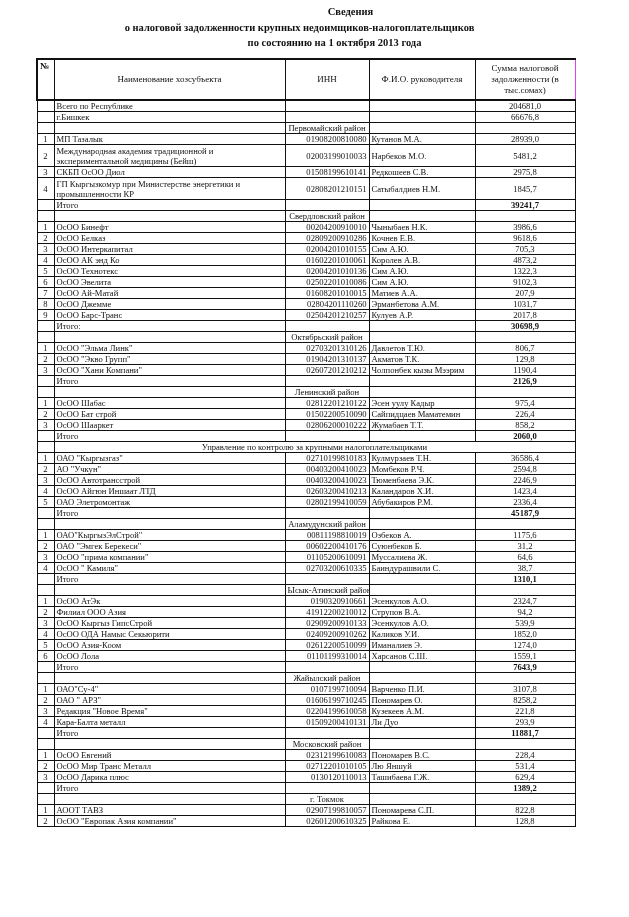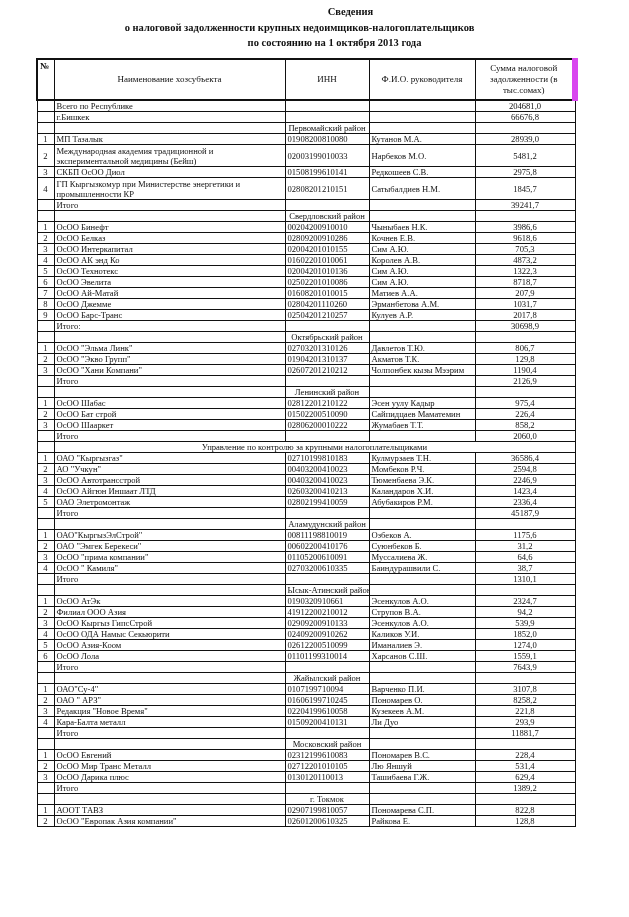--- a/index.html
+++ b/index.html
@@ -11,28 +11,28 @@
   .t3 { top:37px; left:20px; }
   table { position:absolute; left:36px; top:58px; border-collapse:collapse; table-layout:fixed; width:538px; }
   col.c-num { width:17px; }
   col.c-name { width:231px; }
   col.c-inn { width:84px; }
   col.c-fio { width:106px; }
   col.c-sum { width:100px; }
   td, th { border:1px solid #111; font-size:8.6px; line-height:10px; padding:0 2px; height:10px; overflow:hidden; white-space:nowrap; }
   thead th { font-weight:normal; text-align:center; height:38px; border-top:2px solid #111; border-bottom:2px solid #111; font-size:9px; line-height:11px; white-space:normal; }
   thead th:first-child { border-left:2px solid #111; text-align:left; vertical-align:top; padding-top:1px; font-weight:bold; }
-  thead th:last-child { border-right:6px solid #d946ef; }
+  thead th:last-child { border-right:1px solid #d946ef; }
   td.num { text-align:center; }
-  td.inn { text-align:left; }
+  td.inn { text-align:right; }
   td.sum { text-align:center; }
   td.bold, td.b { font-weight:normal; }
   tr.sec td.secname { text-align:center; font-weight:normal; }
   tr.two td { height:21px; white-space:normal; }
-  tr.tot td.sum { font-weight:normal; }
+  tr.tot td.sum { font-weight:bold; }
 </style>
 </head>
 <body>
 
 <div class="title t1">Сведения</div>
 <div class="title t2">о налоговой задолженности крупных недоимщиков-налогоплательщиков</div>
 <div class="title t3">по состоянию на 1 октября  2013 года</div>
 
 <table>
   <colgroup>
@@ -148,21 +148,21 @@
         <td>ОсОО Технотекс</td>
         <td class="inn">02004201010136</td>
         <td>Сим А.Ю.</td>
         <td class="sum">1322,3</td>
       </tr>
       <tr>
         <td class="num">6</td>
         <td>ОсОО Эвелита</td>
         <td class="inn">02502201010086</td>
         <td>Сим А.Ю.</td>
-        <td class="sum">8718,7</td>
+        <td class="sum">9102,3</td>
       </tr>
       <tr>
         <td class="num">7</td>
         <td>ОсОО Ай-Матай</td>
         <td class="inn">01608201010015</td>
         <td>Матиев А.А.</td>
         <td class="sum">207,9</td>
       </tr>
       <tr>
         <td class="num">8</td>

